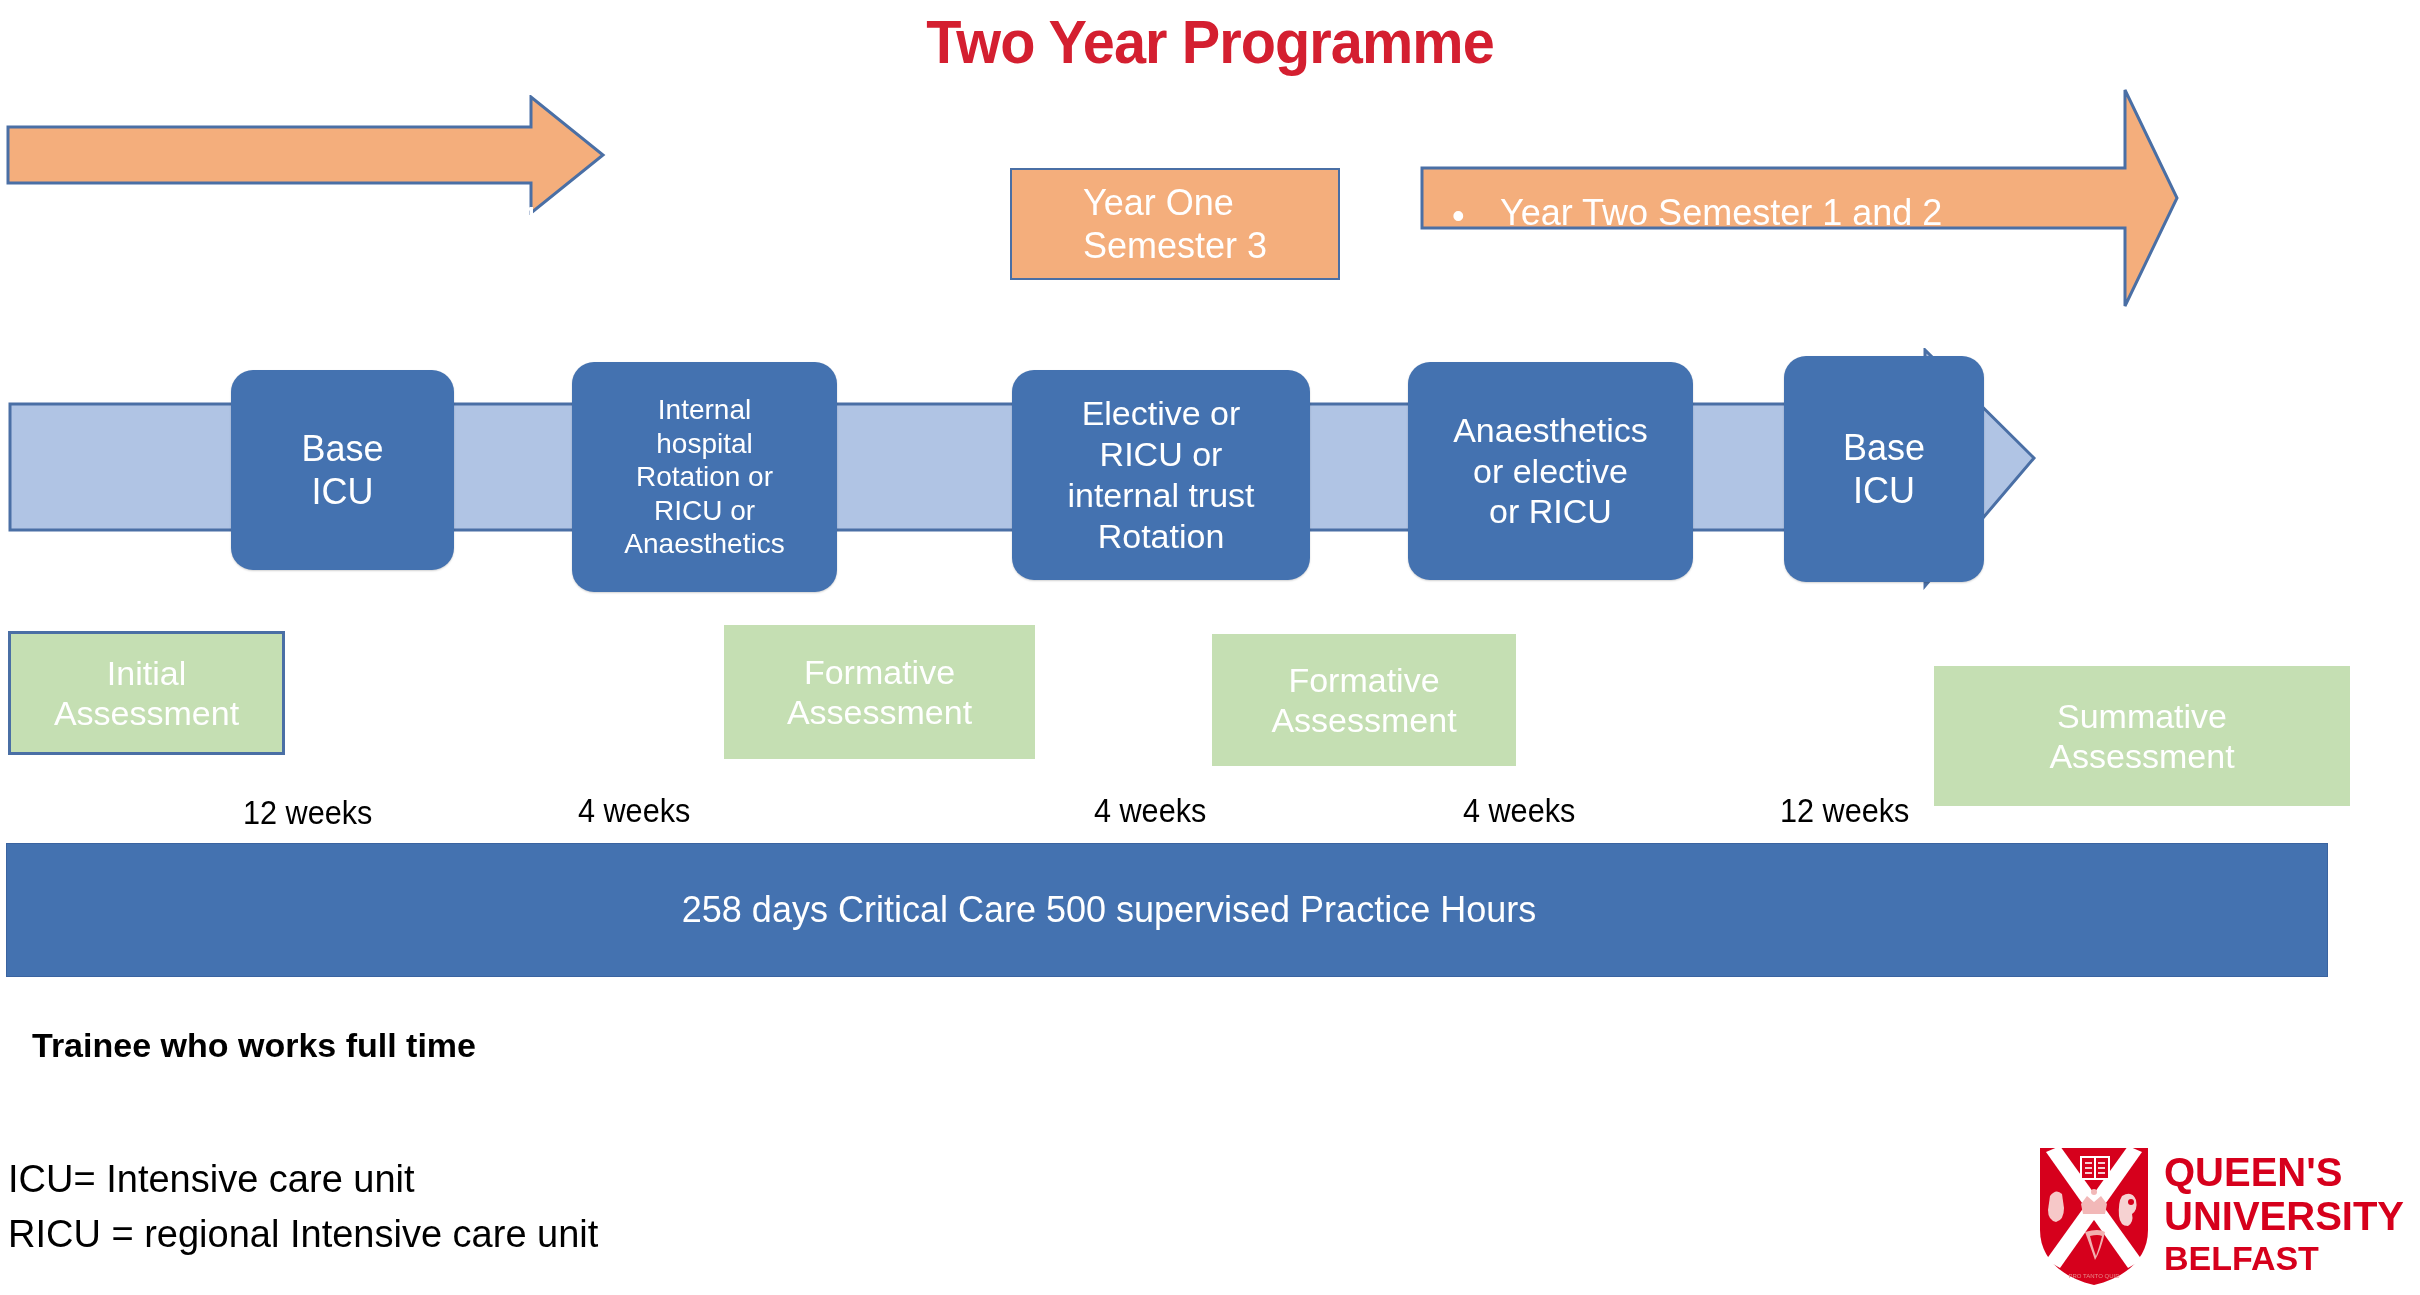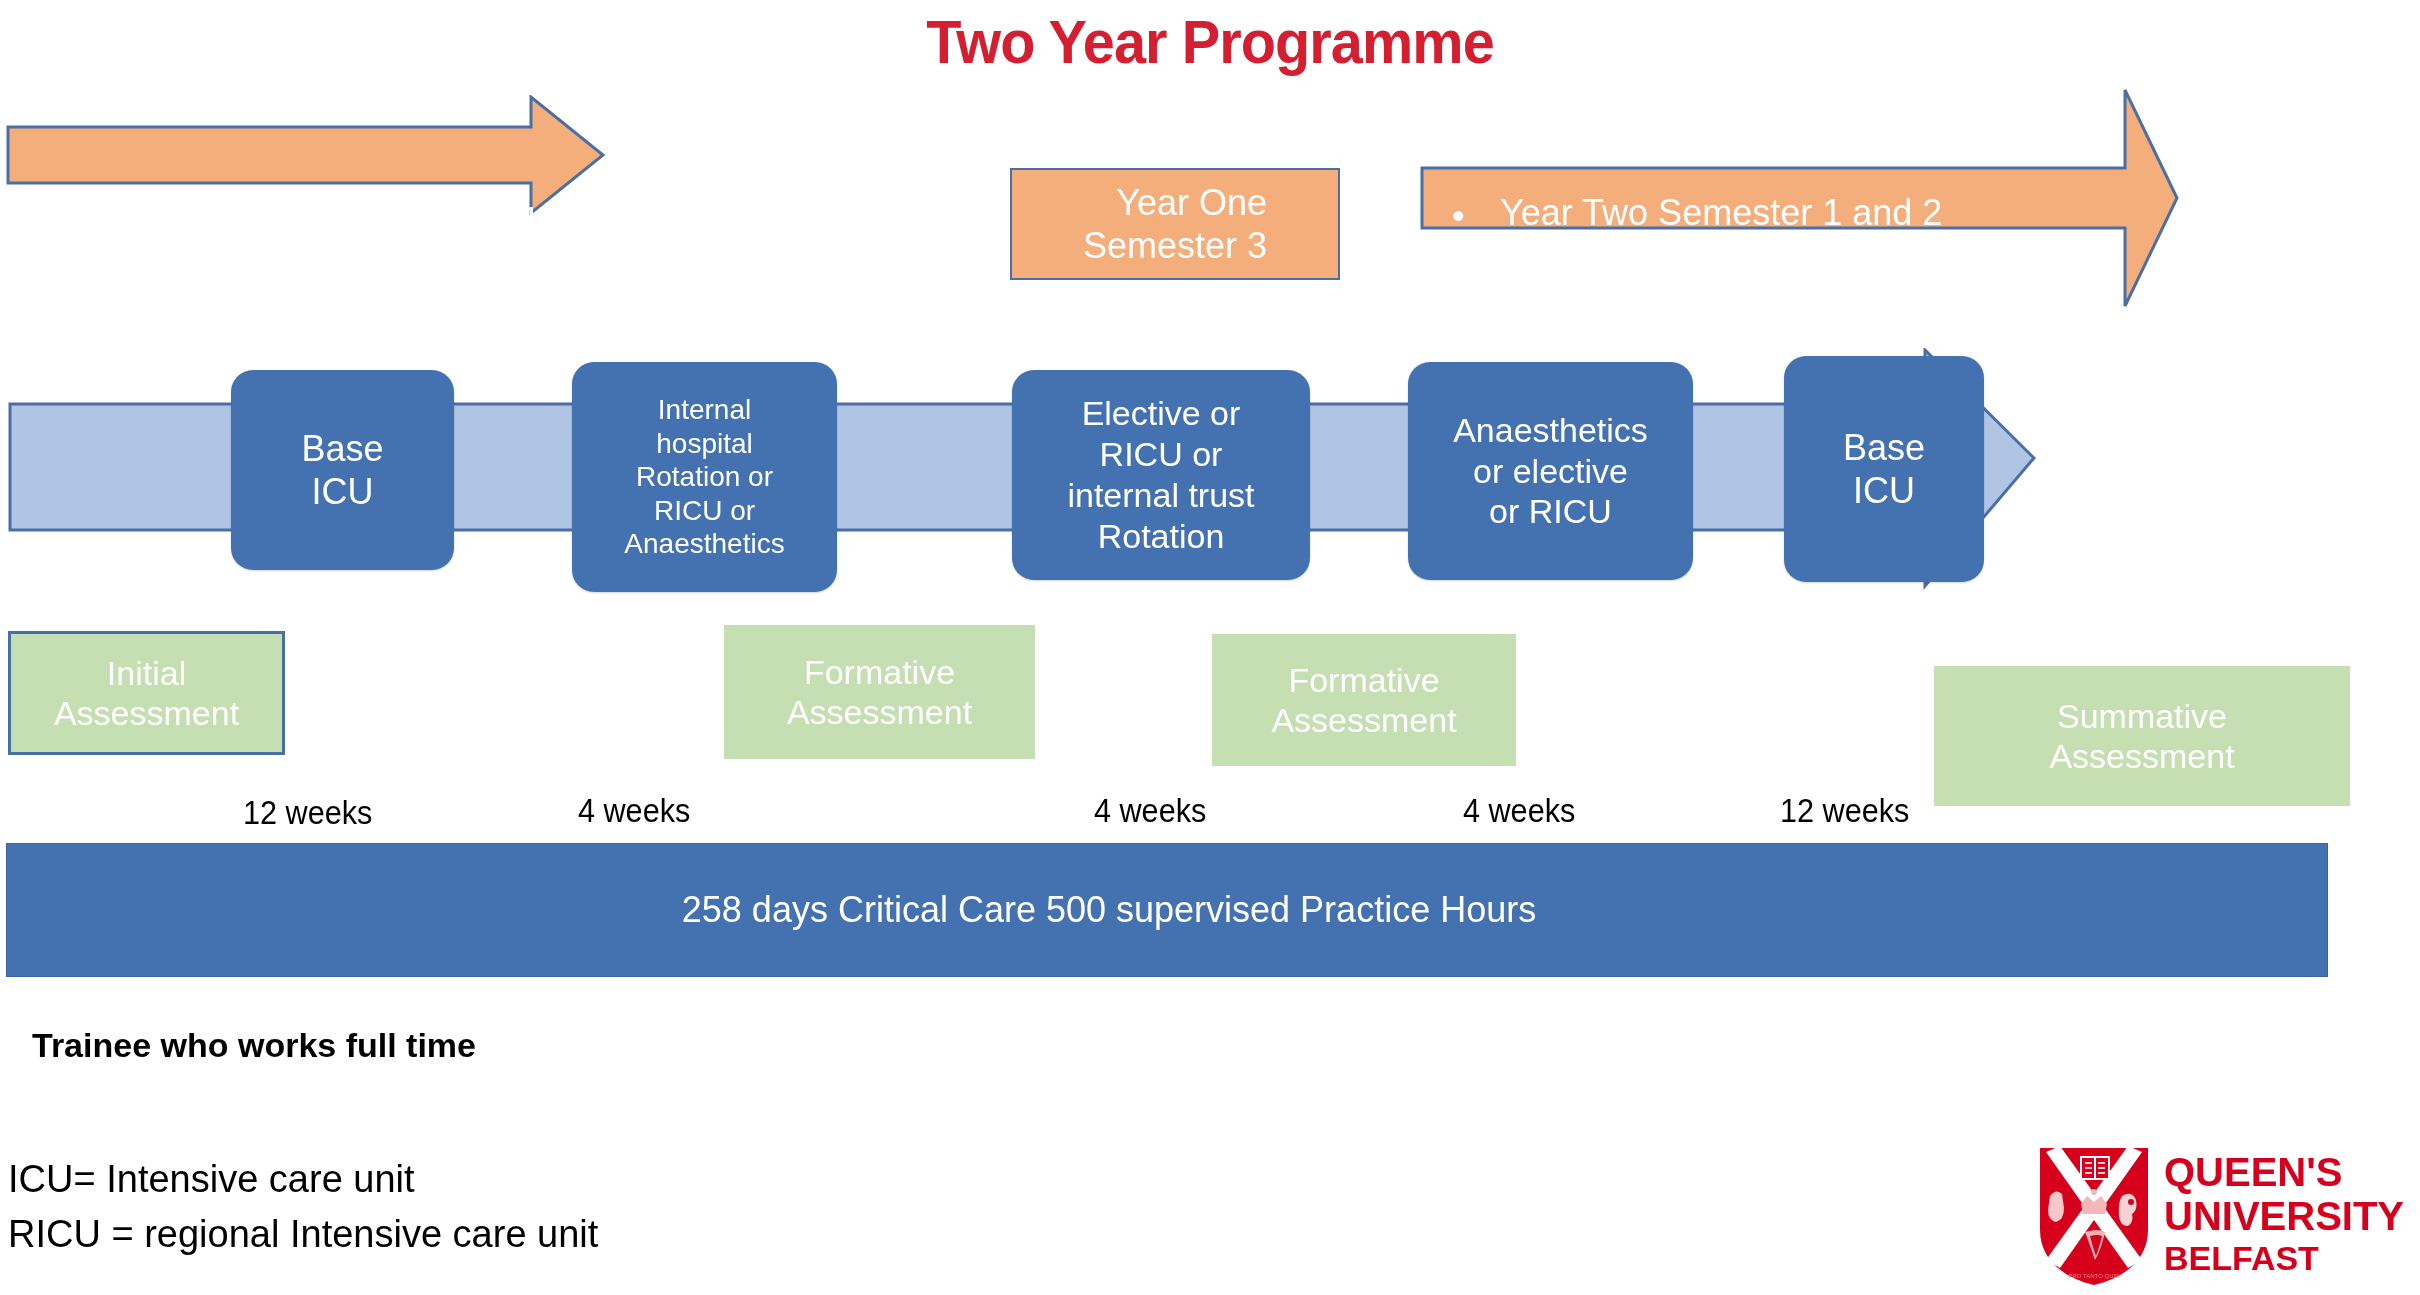--- a/index.html
+++ b/index.html
@@ -15,21 +15,21 @@
 
   
   .arrow-orange{position:absolute;}
   .arrow-orange svg{display:block;}
   .arrow-label{position:absolute;color:#ffffff;font-size:36px;
                white-space:nowrap;line-height:1.15;}
 
   .box-orange{position:absolute;background:#F4AE7C;border:2px solid #4A6FA5;
               box-sizing:border-box;color:#fff;font-size:36px;
               display:flex;align-items:center;justify-content:center;
-              text-align:right;line-height:1.2;}
+              text-align:left;line-height:1.2;}
 
   
   .band-blue{position:absolute;}
   .band-blue svg{display:block;}
 
   .box-blue{position:absolute;background:#4472B0;border-radius:22px;
             color:#ffffff;display:flex;align-items:center;justify-content:center;
             text-align:center;line-height:1.2;box-sizing:border-box;
             box-shadow:0 1px 2px rgba(0,0,0,.18);}
 

